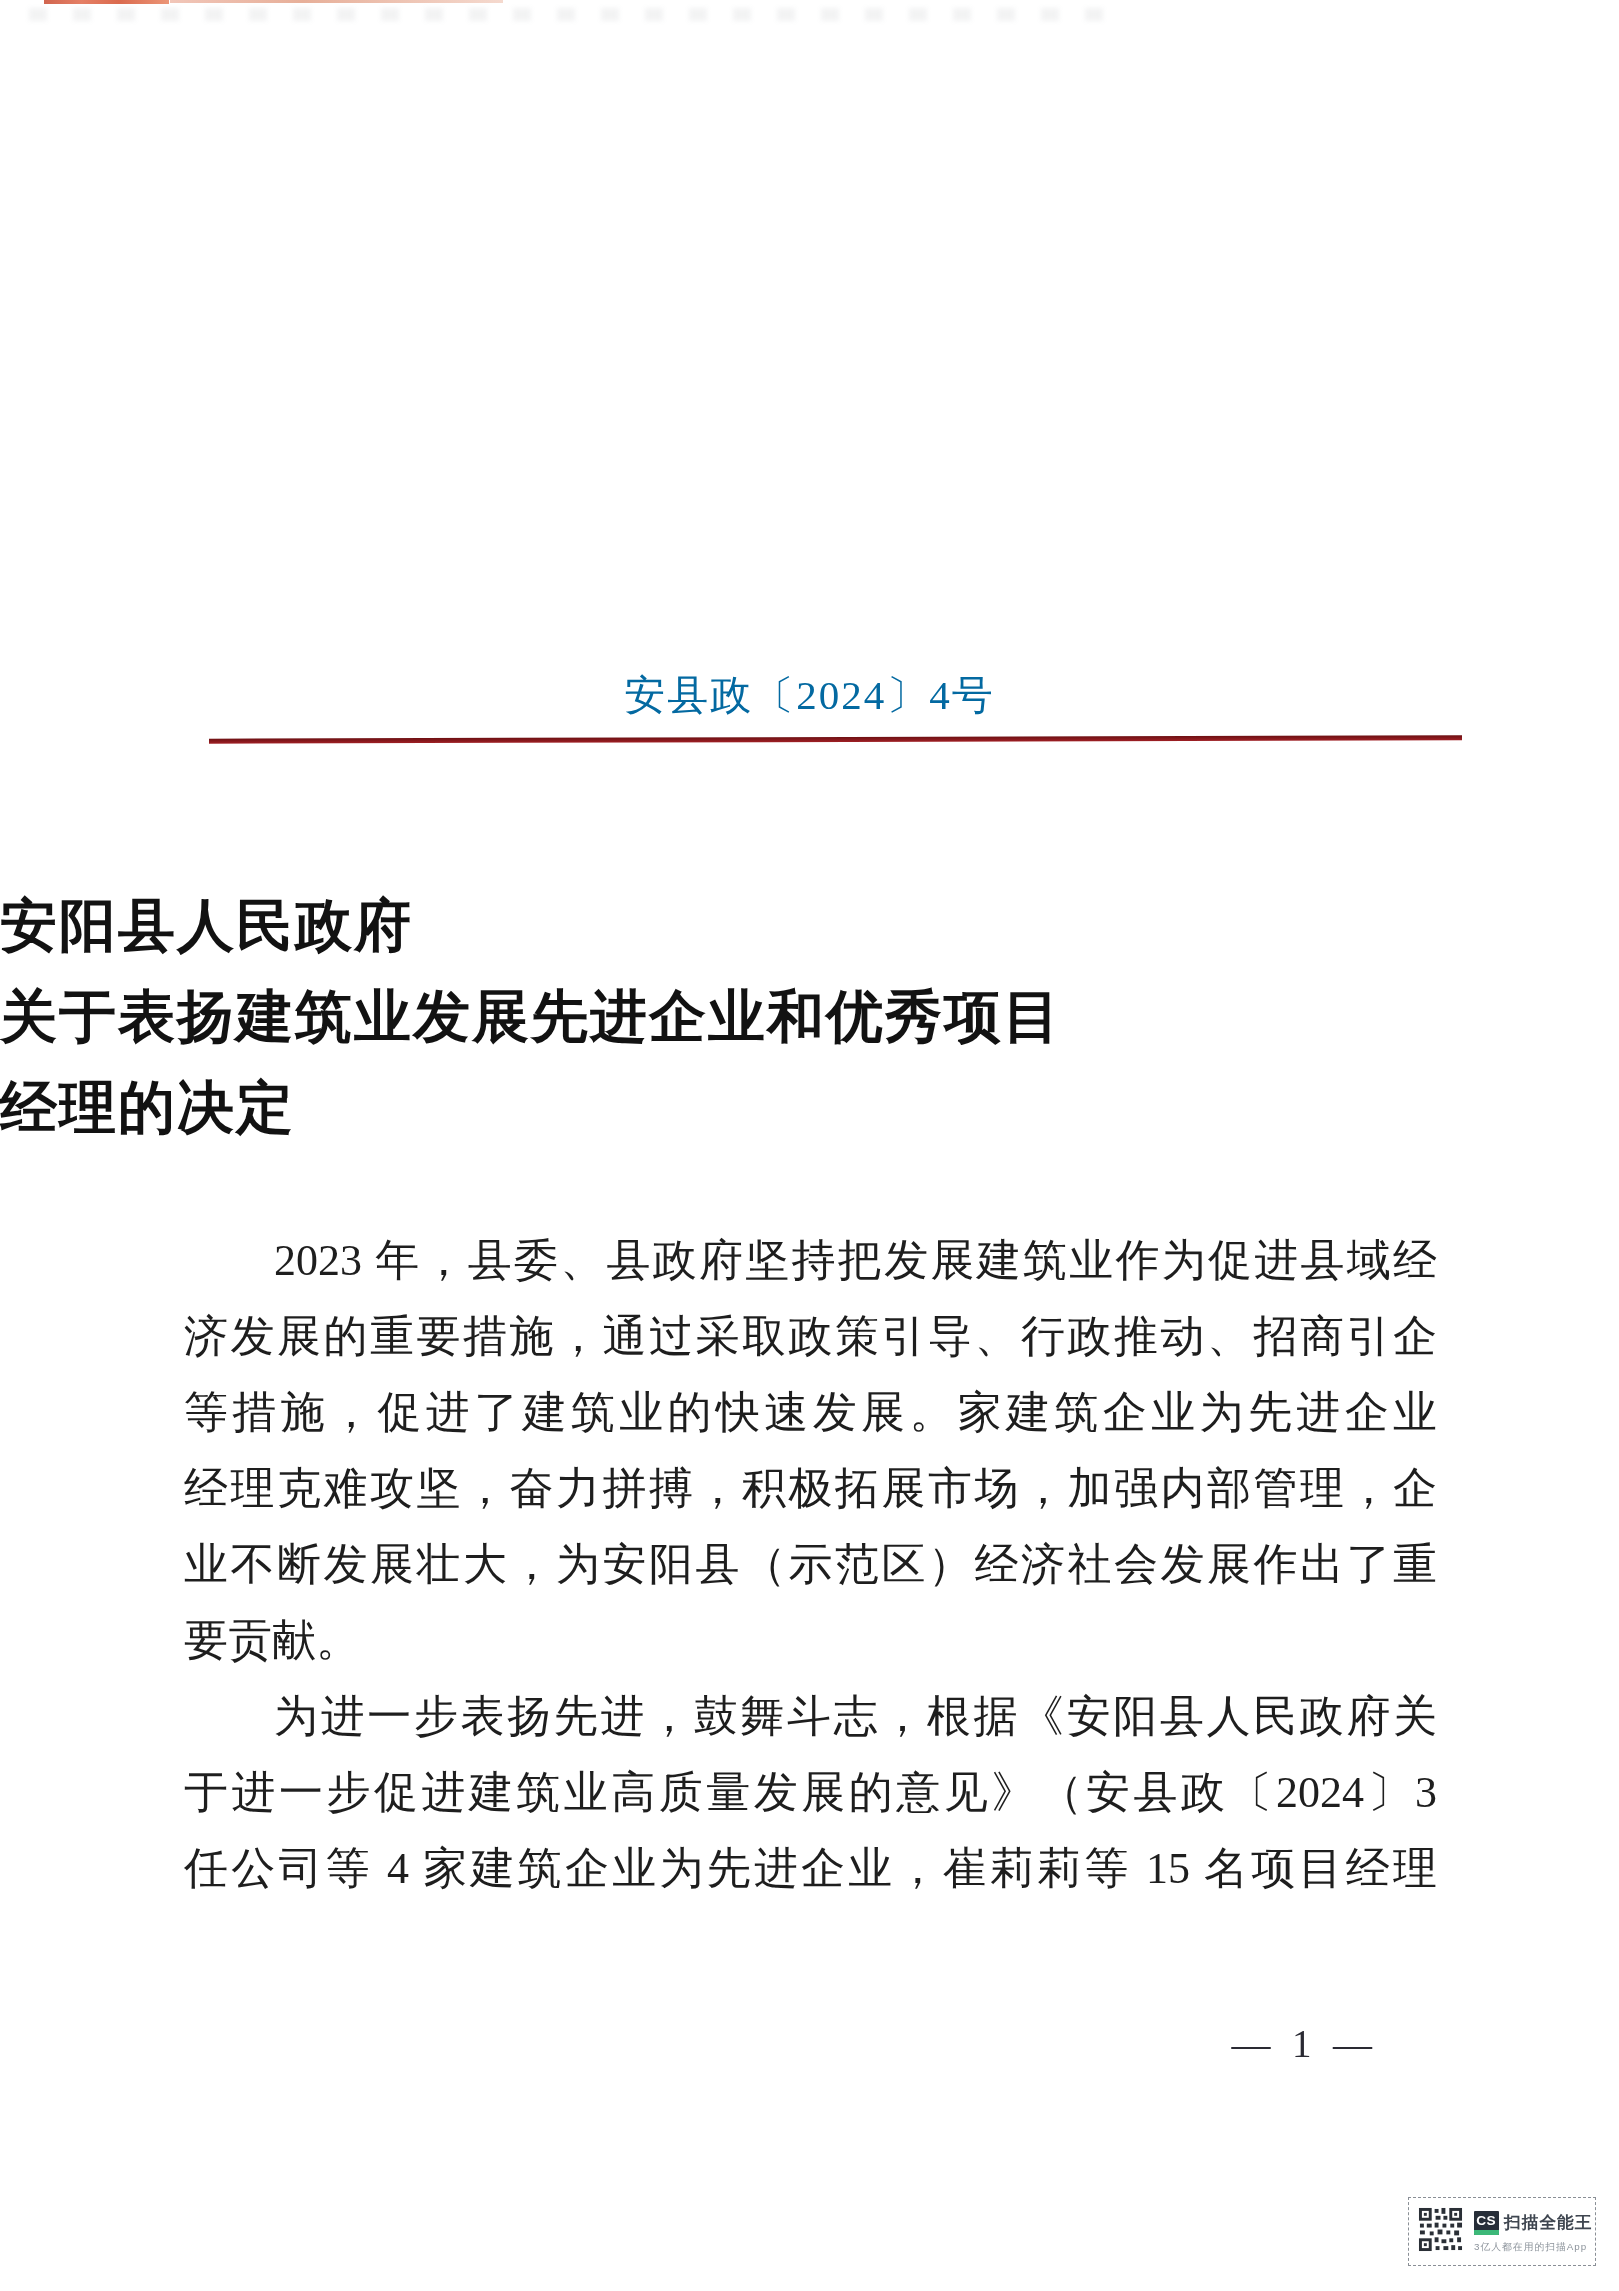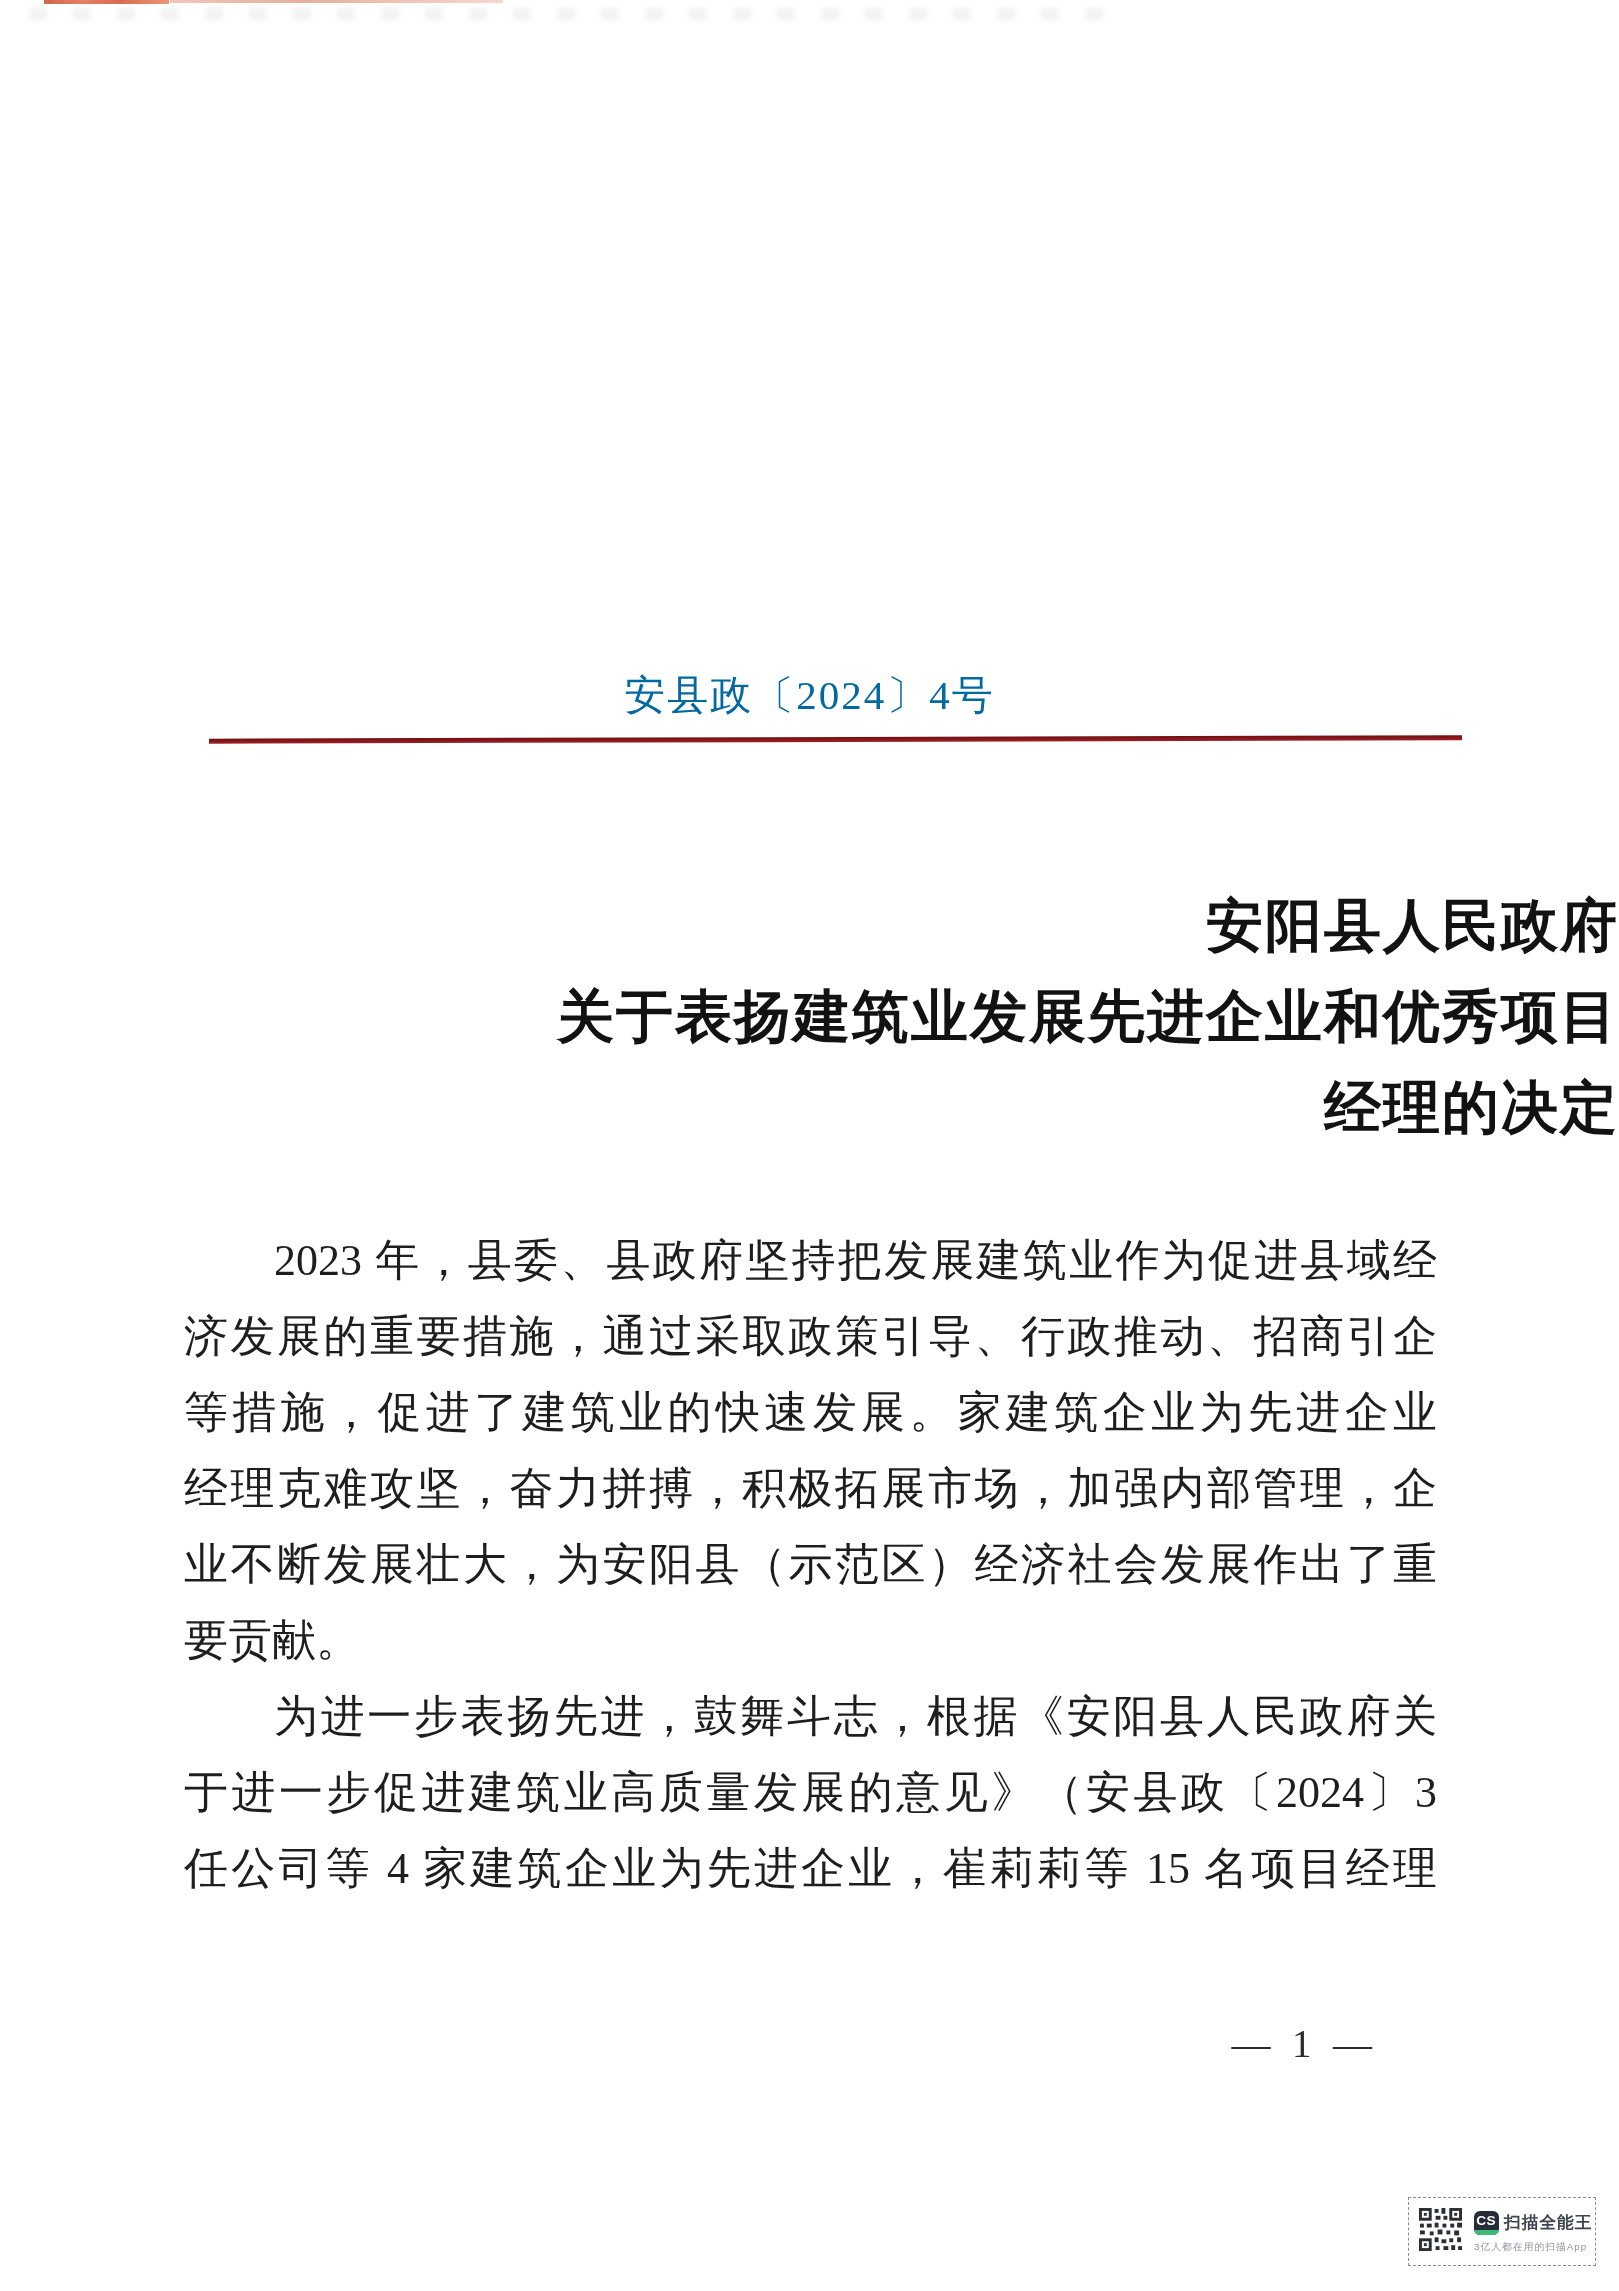--- a/index.html
+++ b/index.html
@@ -77,21 +77,21 @@
     height: 4.9px;
     background: linear-gradient(180deg, #6d1013, #a02025);
     transform: rotate(-0.15deg);
   }
 
   
   .doc-title {
     position: absolute;
     left: 0; right: 0;
     top: 880px;
-    text-align: right;
+    text-align: left;
     color: #121212;
     font-weight: 700;
     font-size: 57px;
     line-height: 91px;
     letter-spacing: 2px;
   }
 
   
   .body-text {
     position: absolute;
@@ -143,21 +143,21 @@
   }
   .wm-qr {
     position: absolute;
     left: 8.8px; top: 8.8px;
     width: 45px; height: 45px;
   }
   .wm-logo {
     position: absolute;
     left: 65px; top: 12.7px;
     width: 24.5px; height: 24.5px;
-    border-radius: 6px;
+    border-radius: 1px;
     background: #262d38;
     overflow: hidden;
   }
   .wm-logo span {
     display: block;
     text-align: center;
     color: #ffffff;
     font-weight: 700;
     font-size: 13.7px;
     line-height: 19.6px;

